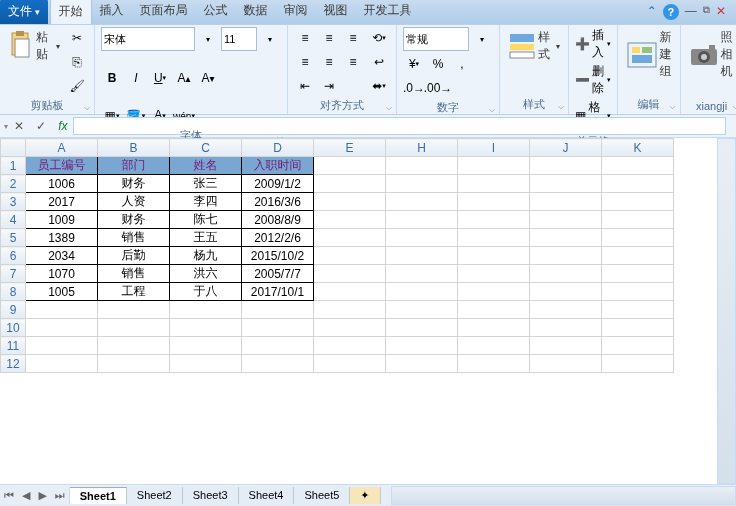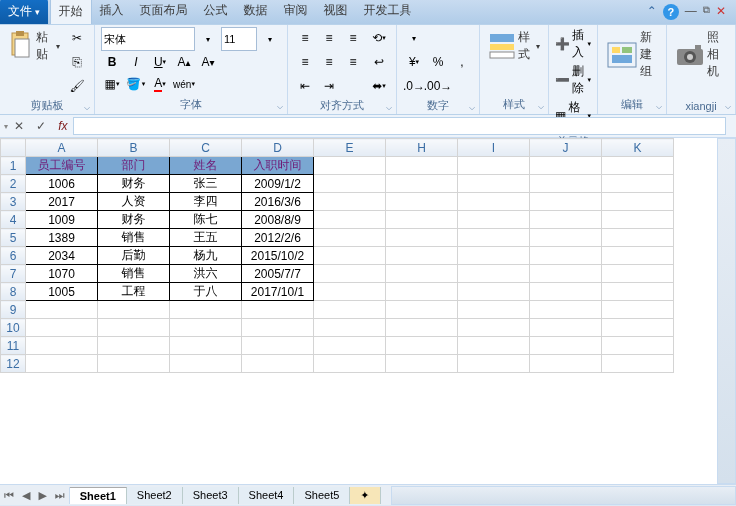--- a/index.html
+++ b/index.html
@@ -17,21 +17,21 @@
 .bigbtn{display:flex;flex-direction:row;align-items:center;gap:2px;padding:2px;color:#3b3b3b}
 .iconbox{width:32px;height:32px;display:flex;align-items:center;justify-content:center}
 .smicon{width:16px;height:16px;display:inline-flex;align-items:center;justify-content:center;font-size:12px}
 .col{display:flex;flex-direction:column;gap:2px}
 .row{display:flex;gap:2px;align-items:center}
 select,.combo{font-size:11px;border:1px solid #a6bdd7;background:#fff;height:20px}
 .btnsq{width:20px;height:20px;border:1px solid transparent;display:inline-flex;align-items:center;justify-content:center;background:transparent}
 .fbox{display:flex;align-items:center;background:#edf3fa;border-bottom:1px solid #c8dbf0;height:22px;padding-left:4px}
 .nbox{border:1px solid #b9d2ea;background:#fff;width:90px;padding:2px 4px;margin:0 4px}
 .fbtn{padding:2px 6px;color:#555}
-.fxlbl{font-style:italic;color:#7f1d1d;padding:0 6px}
+.fxlbl{font-style:italic;color:#15803d;padding:0 6px}
 .finput{flex:1;border:1px solid #b9d2ea;background:#fff;height:16px;margin-right:10px}
 .sheet{position:relative;height:346px;overflow:auto;background:#fff}
 .grid{border-collapse:collapse;table-layout:fixed}
 .grid th,.grid td{border:1px solid #d4d4d4;padding:0;height:17px;text-align:center;font-size:12px;background:#fff}
 .grid th{background:linear-gradient(#f7f9fc,#e3ebf4);color:#3b6ea5;font-weight:normal;min-width:20px}
 .colh{width:71px}
 .rh{width:24px}
 .datacell{border:1px solid #000 !important;background:#fff}
 .hdrcell{background:#7aa7d2 !important;color:#701a75;border:1px solid #000 !important;font-size:13px}
 .tabs{display:flex;align-items:center;background:#e8eef5;border-top:1px solid #c8dbf0;height:20px;font-size:11px}
@@ -89,21 +89,21 @@
       <div class="col">
         <span class="btnsq">✂</span>
         <span class="btnsq">⎘</span>
         <span class="btnsq">🖌</span>
       </div>
     </div>
     <div class="grouplabel">剪贴板</div>
   </div>
 
   <div class="group">
-    <div class="groupbody col" style="gap:0">
+    <div class="groupbody col" style="gap:16px">
       <div class="row">
         <input class="combo" style="width: 88px;" value="宋体">
         <span class="btnsq" style="font-size:8px">▾</span>
         <input class="combo" style="width: 30px;" value="11">
         <span class="btnsq" style="font-size:8px">▾</span>
       </div>
       <div class="row">
         <span class="btnsq">
             <b>B</b>
           </span>
@@ -156,20 +156,21 @@
         <span class="btnsq">↩</span>
         <span class="btnsq">⬌<span style="font-size:7px">▾</span></span>
       </div>
     </div>
     <div class="grouplabel">对齐方式</div>
   </div>
 
   <div class="group">
     <div class="groupbody col">
       <div class="row">
+          <input class="combo" style="width: 60px;" value="常规">
           <span class="btnsq" style="font-size:8px">▾</span>
         </div>
       <div class="row">
           <span class="btnsq">¥<span style="font-size:7px">▾</span></span>
           <span class="btnsq">%</span>
           <span class="btnsq">,</span>
         </div>
       <div class="row">
           <span class="btnsq">.0→</span>
           <span class="btnsq">.00→</span>

